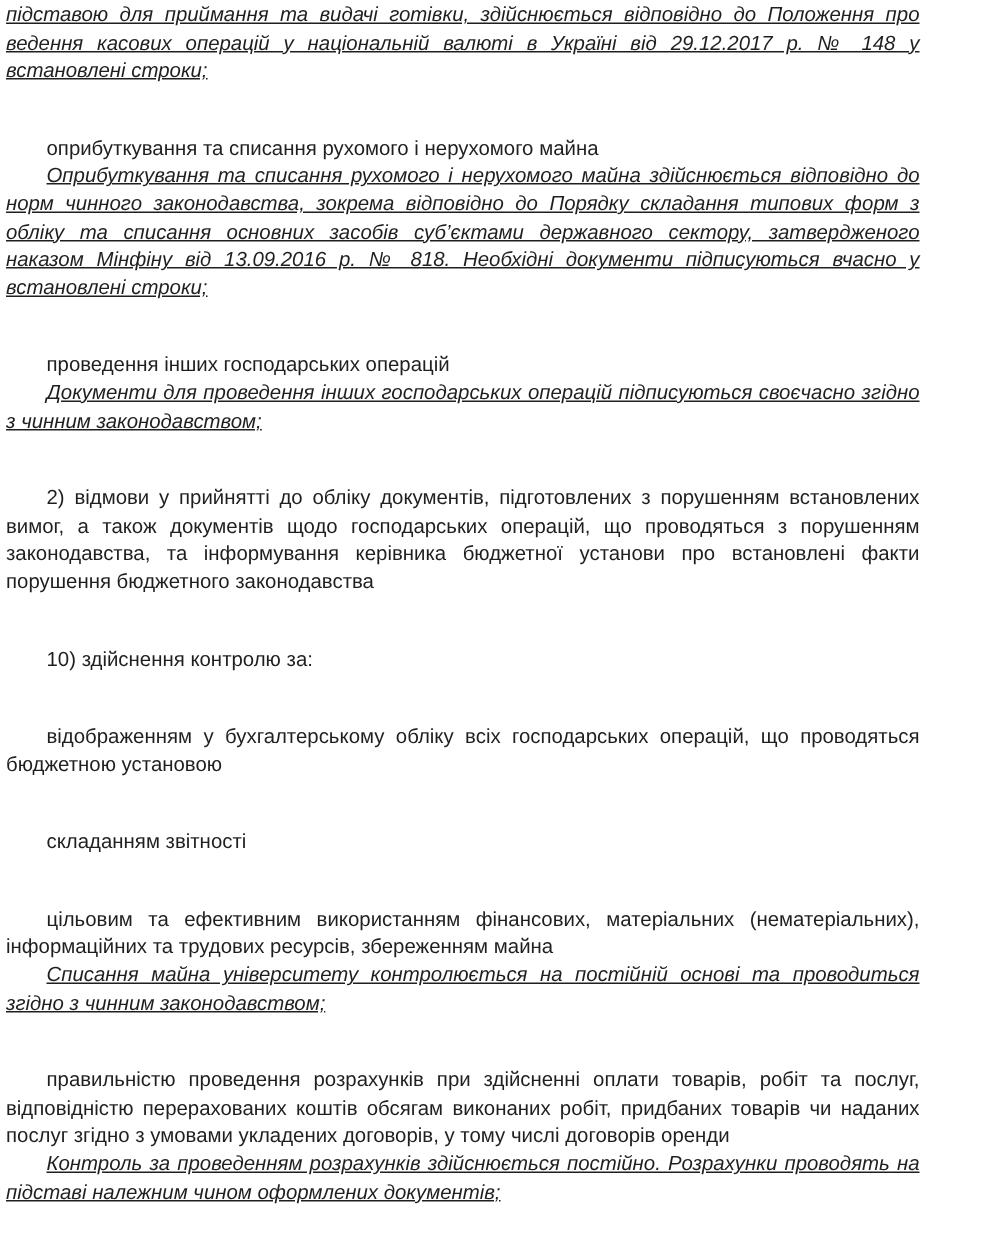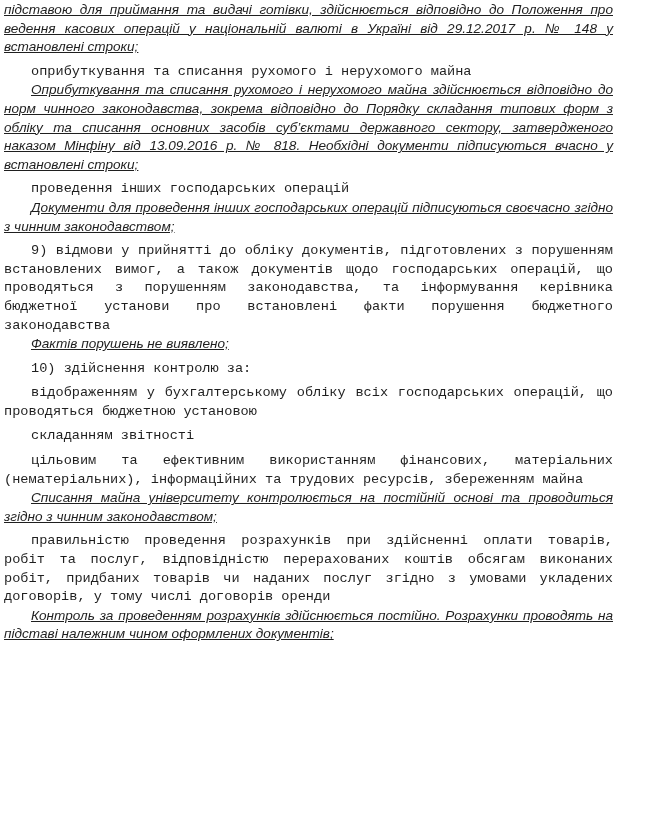--- a/index.html
+++ b/index.html
@@ -22,39 +22,37 @@
     color: #1f1f1f;
     text-align: justify;
   }
   .para {
     margin: 0;
   }
   .indent {
     text-indent: 27px;
   }
   .gap {
-    margin-top: 6px;
-    font-family: Liberation Mono, monospace;
+    margin-top: 33px;
   }
   .answer {
     font-style: italic;
     text-decoration: underline;
   }
 </style>
 </head>
 <body>
 
 <div class="doc">
   <p class="para answer">підставою для приймання та видачі готівки, здійснюється відповідно до Положення про ведення касових операцій у національній валюті в Україні від 29.12.2017 р. № 148 у встановлені строки;</p>
   <p class="para indent gap">оприбуткування та списання рухомого і нерухомого майна</p>
   <p class="para indent answer">Оприбуткування та списання рухомого і нерухомого майна здійснюється відповідно до норм чинного законодавства, зокрема відповідно до Порядку складання типових форм з обліку та списання основних засобів суб’єктами державного сектору, затвердженого наказом Мінфіну від 13.09.2016 р. № 818. Необхідні документи підписуються вчасно у встановлені строки;</p>
   <p class="para indent gap">проведення інших господарських операцій</p>
   <p class="para indent answer">Документи для проведення інших господарських операцій підписуються своєчасно згідно з чинним законодавством;</p>
-  <p class="para indent gap">9) відмови у прийнятті до обліку документів, підготовлених з порушенням встановлених вимог, а також документів щодо господарських операцій, що проводяться з порушенням законодавства, та інформування керівника бюджетної установи про встановлені факти порушення бюджетного законодавства</p>
-  <p class="para indent answer">Фактів порушень не виявлено;</p>
+  <p class="para indent gap">2) відмови у прийнятті до обліку документів, підготовлених з порушенням встановлених вимог, а також документів щодо господарських операцій, що проводяться з порушенням законодавства, та інформування керівника бюджетної установи про встановлені факти порушення бюджетного законодавства</p>
   <p class="para indent gap">10) здійснення контролю за:</p>
   <p class="para indent gap">відображенням у бухгалтерському обліку всіх господарських операцій, що проводяться бюджетною установою</p>
   <p class="para indent gap">складанням звітності</p>
   <p class="para indent gap">цільовим та ефективним використанням фінансових, матеріальних (нематеріальних), інформаційних та трудових ресурсів, збереженням майна</p>
   <p class="para indent answer">Списання майна університету контролюється на постійній основі та проводиться згідно з чинним законодавством;</p>
   <p class="para indent gap">правильністю проведення розрахунків при здійсненні оплати товарів, робіт та послуг, відповідністю перерахованих коштів обсягам виконаних робіт, придбаних товарів чи наданих послуг згідно з умовами укладених договорів, у тому числі договорів оренди</p>
   <p class="para indent answer">Контроль за проведенням розрахунків здійснюється постійно. Розрахунки проводять на підставі належним чином оформлених документів;</p>
 </div>
 
 </body></html>

